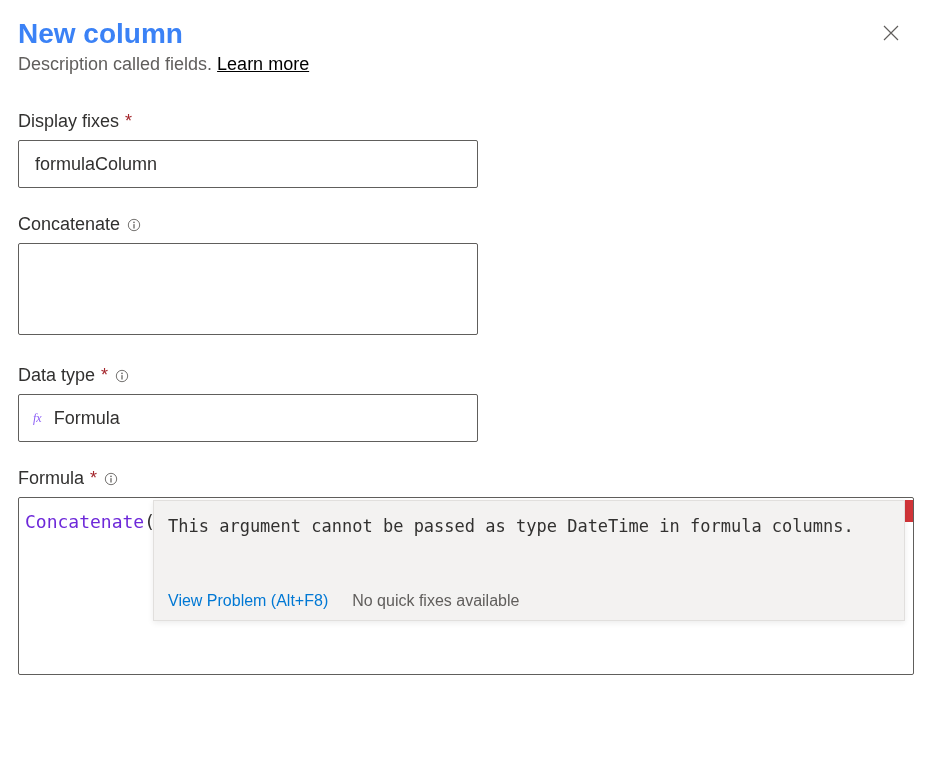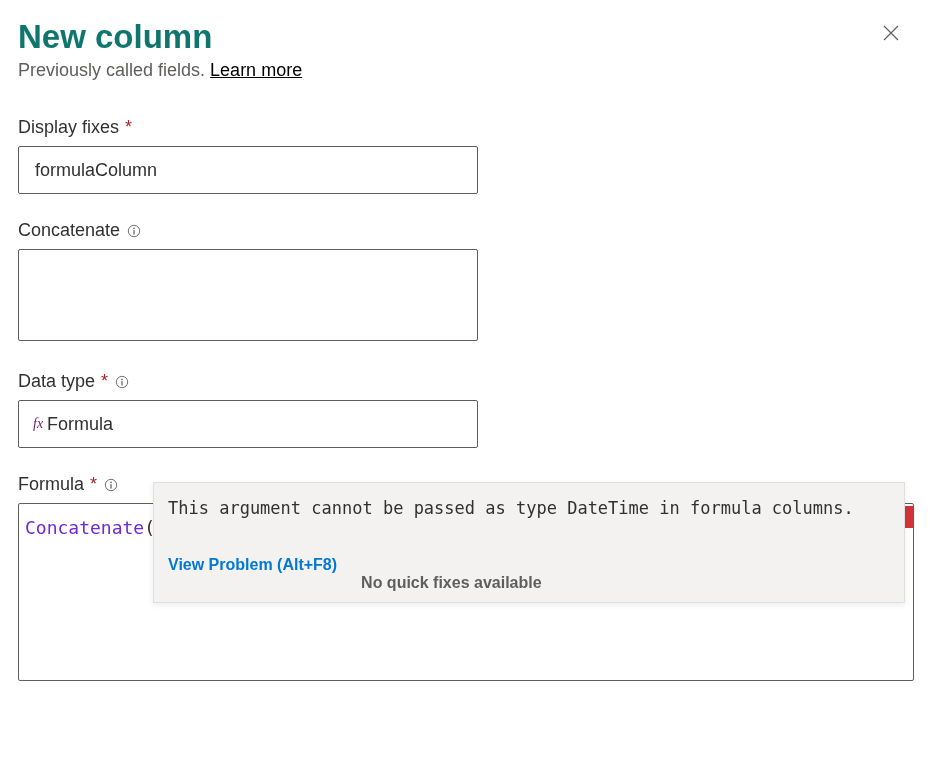--- a/index.html
+++ b/index.html
@@ -10,23 +10,23 @@
     color: #323130;
     width: 930px;
     height: 782px;
     overflow: hidden;
   }
   .panel {
     padding: 18px 18px 0 18px;
     position: relative;
   }
   .panel-title {
-    font-size: 33px;
+    font-size: 28px;
     font-weight: 600;
-    color: #0f766e;
+    color: #3b82f6;
     margin: 0 0 4px 0;
   }
   .panel-subtitle {
     font-size: 18px;
     color: #605e5c;
     margin: 0 0 36px 0;
   }
   .panel-subtitle a {
     color: #000000;
     text-decoration: underline;
@@ -97,52 +97,51 @@
     display: flex;
     align-items: center;
     padding: 0 14px;
     position: relative;
     cursor: pointer;
     background: #fff;
   }
   .fx-icon {
     font-family: "Times New Roman", serif;
     font-style: italic;
-    font-size: 14px;
-    color: #701a75;
-    margin-right: 4px;
+    font-size: 12px;
+    color: #8b5cf6;
+    margin-right: 12px;
   }
   .select-text {
     font-size: 18px;
     color: #323130;
   }
   .error-tooltip {
     position: absolute;
     left: 153px;
-    top: 482px;
+    top: 500px;
     width: 752px;
     background: #f3f2f1;
     border: 1px solid #e1dfdd;
     box-shadow: 0 2px 6px rgba(0,0,0,0.08);
     font-family: Consolas, Menlo, monospace;
     font-size: 17px;
     color: #323130;
     z-index: 10;
   }
   .error-msg {
     padding: 12px 14px 10px 14px;
     line-height: 1.6;
     white-space: pre-wrap;
   }
   .error-actions {
     padding: 6px 14px 10px 14px;
     display: flex;
     gap: 24px;
-    align-items: center;
-    font-weight: bold;
+    align-items: flex-end;
   }
   .error-link {
     color: #0078d4;
     font-family: "Segoe UI", sans-serif;
     font-size: 16px;
     cursor: pointer;
   }
   .error-noquick {
     color: #605e5c;
     font-family: "Segoe UI", sans-serif;
@@ -196,21 +195,21 @@
 <div class="panel">
 
   <div class="close-btn">
     <svg width="16" height="16" viewBox="0 0 16 16">
       <path d="M1 1 L15 15 M15 1 L1 15" stroke="#605e5c" stroke-width="1.2" fill="none"></path>
     </svg>
   </div>
 
   <h1 class="panel-title">New column</h1>
   <p class="panel-subtitle">
-    <span>Previously called fields. </span><a>Learn more</a>
+    <span>Description called fields. </span><a>Learn more</a>
   </p>
 
   <div class="field-group">
     <div class="field-label">
       <span>Display fixes</span>
       <span class="req">*</span>
     </div>
     <input class="text-input" type="text" value="formulaColumn" style="">
   </div>
 

